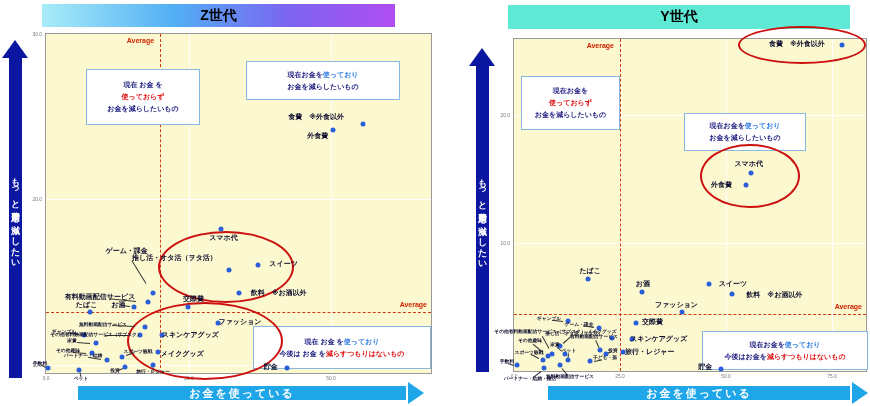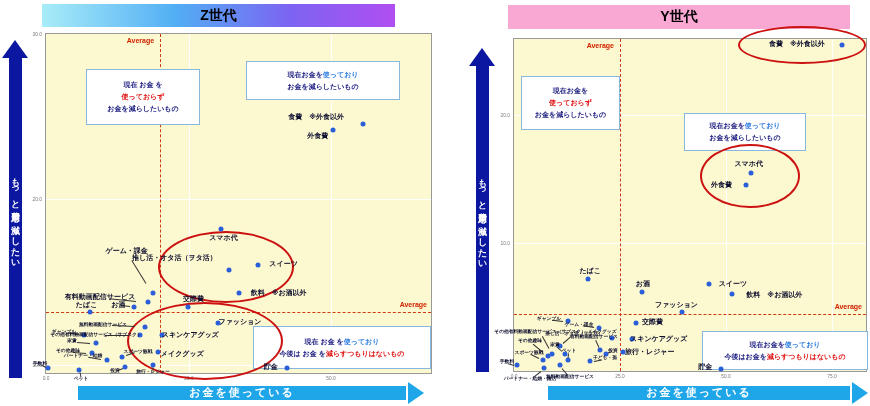--- a/index.html
+++ b/index.html
@@ -2,39 +2,39 @@
 <html><head>
 <meta charset="utf-8">
 <style>
   html,body{margin:0;padding:0;background:#fff}
   .page{position:relative;width:870px;height:406px;background:#ffffff;overflow:hidden;
         font-family:"Liberation Sans","DejaVu Sans",sans-serif}
   .titlebar{position:absolute;display:flex;align-items:center;justify-content:center;
             font-weight:bold;font-size:14px;color:#000}
   .tb-z{left:42px;top:4px;width:353px;height:23px;
         background:linear-gradient(90deg,#a8ecf8 0%,#52aef4 38%,#7c64f2 70%,#b04ef2 100%)}
-  .tb-y{left:508px;top:5px;width:342px;height:24px;background:#f9a8d4}
+  .tb-y{left:508px;top:5px;width:342px;height:24px;background:#5eead4}
 
   .varrow{position:absolute;width:26px;display:flex;flex-direction:column;align-items:center}
   #varrow-z{left:2px;top:40px;height:338px}
   #varrow-y{left:469px;top:48px;height:324px}
   .vhead{width:0;height:0;border-left:13px solid transparent;border-right:13px solid transparent;
          border-bottom:18px solid #0b17a0}
   .vshaft{flex:1;width:13px;background:#0b17a0;display:flex;align-items:center;justify-content:center}
   .vtext{writing-mode:vertical-rl;text-orientation:upright;color:#fff;font-size:9px;font-weight:bold;
          letter-spacing:1px;white-space:nowrap}
 
   .plot{position:absolute;background:#fcf8cf;border:1px solid #999;overflow:visible}
   #plot-z{left:45px;top:33px;width:385px;height:339px}
   #plot-y{left:513px;top:38px;width:352px;height:332px}
 
   .harrow{position:absolute;display:flex;height:22px}
   #harrow-z{left:76px;top:382px;width:348px}
   #harrow-y{left:546px;top:382px;width:322px}
-  .hshaft{flex:1;margin:4px 2px;background:#1ea6e9;display:flex;align-items:flex-end;justify-content:center}
+  .hshaft{flex:1;margin:4px 2px;background:#1ea6e9;display:flex;align-items:center;justify-content:center}
   .htext{color:#fff;font-weight:bold;font-size:11px;letter-spacing:2px}
   .hhead{width:0;height:0;border-top:11px solid transparent;border-bottom:11px solid transparent;
          border-left:16px solid #1ea6e9;margin:0}
 
   .grid{position:absolute;background:#ffffff;z-index:1}
   .grid.v{top:0;bottom:0;width:1px}
   .grid.h{left:0;right:0;height:1px}
   .avg{position:absolute;z-index:2}
   .avg.v{top:0;bottom:0;width:0;border-left:1px dashed #cf3a12}
   .avg.h{left:0;right:0;height:0;border-top:1px dashed #cf3a12}

